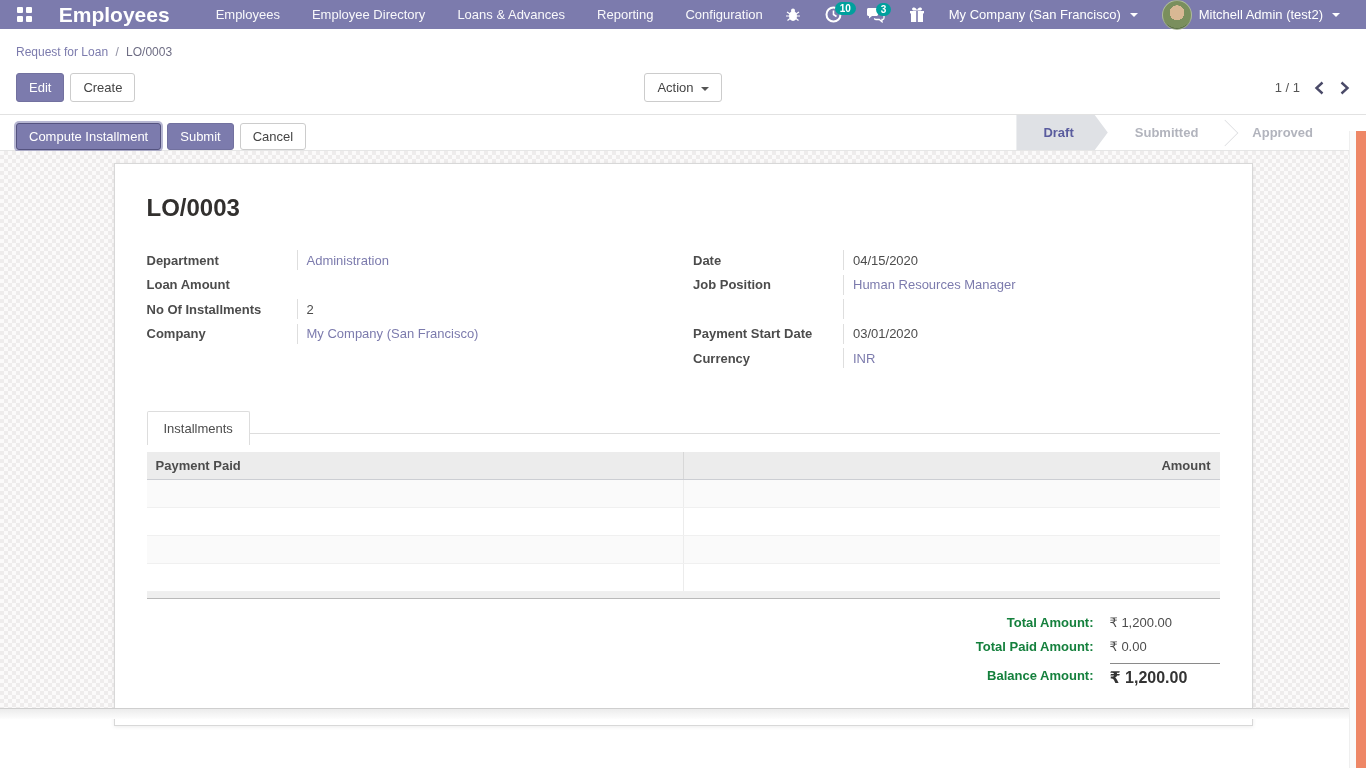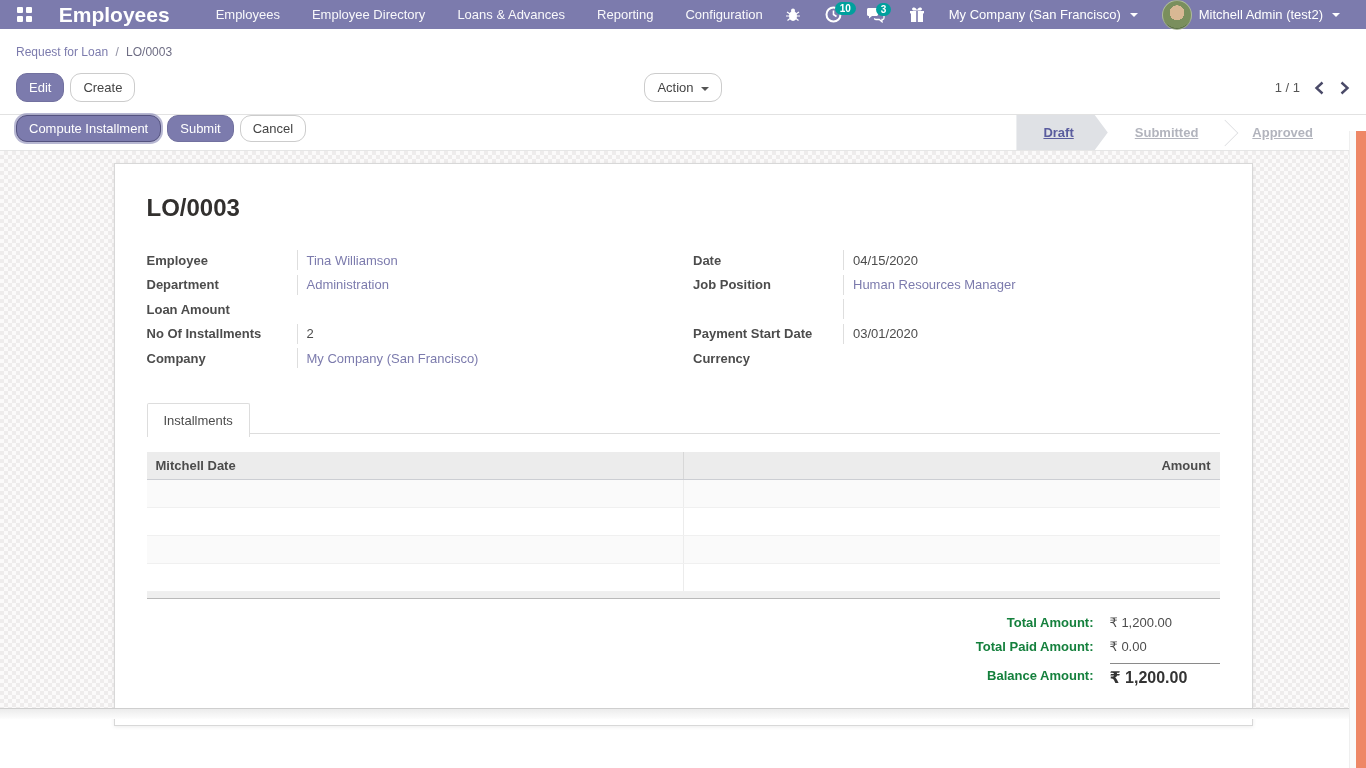--- a/index.html
+++ b/index.html
@@ -28,38 +28,38 @@
   
   .control-panel { background:#fff; padding:10px 16px 12px 16px; }
   .breadcrumb { font-size:12px; margin:6px 0 14px 0; }
   .breadcrumb .bc-link { color:#7c7bad; text-decoration:none; cursor:pointer; }
   .breadcrumb .bc-sep { color:#8d8da0; padding:0 4px; }
   .breadcrumb .bc-current { color:#6e6d84; }
   .cp-row { display:flex; align-items:center; }
   .cp-left { flex:1; display:flex; gap:6px; }
   .cp-center { display:flex; }
   .cp-right { flex:1; display:flex; justify-content:flex-end; align-items:center; gap:14px; }
-  .btn { font-size:13px; padding:6px 12px; border-radius:11px; border:1px solid transparent; cursor:pointer;
+  .btn { font-size:13px; padding:6px 12px; border-radius:3px; border:1px solid transparent; cursor:pointer;
     font-family:inherit; background:#fff; }
   .btn-primary { background:#7c7bad; border-color:#72719f; color:#fff; }
   .btn-default { background:#fff; border-color:#ccc; color:#444; }
   .btn-focus { border-color:#54527f; box-shadow:0 0 0 2px rgba(124,123,173,.55); }
   .dd-caret { display:inline-block; width:0; height:0; border-left:4px solid transparent; border-right:4px solid transparent;
     border-top:4px solid #555; margin-left:7px; vertical-align:middle; }
   .pager-value { font-size:13px; color:#555; }
   .pager-btn { cursor:pointer; display:flex; align-items:center; }
 
   
   .statusbar { height:37px; background:#fff; border-top:1px solid #e2e2e2; border-bottom:1px solid #e6e6e6;
-    display:flex; align-items:flex-start; padding-left:16px; }
+    display:flex; align-items:flex-end; padding-left:16px; }
   .sb-buttons { display:flex; gap:6px; align-items:center; }
   .sb-buttons .btn { padding:5px 12px; }
   .sb-spacer { flex:1; }
   .steps { display:flex; height:100%; margin-right:26px; }
-  .step { position:relative; display:flex; align-items:center; padding:0 27px; font-size:13px; font-weight:bold; color:#b2b4bd;text-decoration:underline; }
+  .step { position:relative; display:flex; align-items:center; padding:0 27px; font-size:13px; font-weight:bold; color:#b2b4bd; }
   .step.active { background:#dfe1e5; color:#5a5c9e;
     clip-path:polygon(0 0, calc(100% - 13px) 0, 100% 50%, calc(100% - 13px) 100%, 0 100%); padding-right:34px; }
   .step.sep::before { content:''; position:absolute; left:-13px; top:50%; width:25px; height:25px; margin-top:-13px;
     border-top:1px solid #dadbde; border-right:1px solid #dadbde; transform:rotate(45deg) scale(.72); }
 
   
   .content { position:relative; height:568px; background-color:#fbfafa;
     background-image:linear-gradient(45deg,#eeecec 25%,transparent 25%,transparent 75%,#eeecec 75%),
                      linear-gradient(45deg,#eeecec 25%,transparent 25%,transparent 75%,#eeecec 75%);
     background-size:8px 8px; background-position:0 0,4px 4px; }
@@ -70,21 +70,21 @@
   .o-group { display:flex; gap:20px; }
   .fg { flex:1; }
   .field-row { display:flex; min-height:24.5px; align-items:center; font-size:13px; }
   .f-label { width:150px; font-weight:bold; color:#4c4c4c; flex-shrink:0; }
   .f-value { flex:1; color:#4c4c4c; border-left:1px solid #dedede; padding-left:9px; min-height:20px; display:flex; align-items:center; }
   .f-value.link { color:#7c7bad; cursor:pointer; }
 
   .notebook { margin-top:28px; }
   .tabs { display:flex; border-bottom:1px solid #ddd; }
   .tab { font-size:13px; color:#4c4c4c; padding:9px 16px; background:#fff; border:1px solid #ddd; border-bottom:none;
-    border-radius:2px 2px 0 0; position:relative; top:4px; cursor:pointer; }
+    border-radius:2px 2px 0 0; position:relative; top:12px; cursor:pointer; }
 
   .list-table { margin-top:18px; width:100%; border-collapse:collapse; font-size:13px; }
   .list-table th { background:#ececec; color:#4c4c4c; font-weight:bold; text-align:left; height:28px;
     padding:0 9px; border-bottom:1px solid #ccced3; }
   .list-table th.col-amount { text-align:right; border-left:1px solid #d8d8d8; }
   .list-table td { height:28px; padding:0 9px; border-bottom:1px solid #f0f0f0; }
   .list-table td.col-amount { border-left:1px solid #ececec; }
   .list-table tr.odd td { background:#fafafa; }
   .list-footer { height:7px; background:#efefef; border-bottom:1px solid #b9b9b9; }
 
@@ -209,24 +209,20 @@
   </div>
 </div>
 
 <div class="content">
   <div class="sheet">
     <div class="sheet-title">LO/0003</div>
 
     <div class="o-group">
       <div class="fg">
         <div class="field-row">
-          <span class="f-label">Employee</span>
-          <span class="f-value link">Tina Williamson</span>
-        </div>
-        <div class="field-row">
           <span class="f-label">Department</span>
           <span class="f-value link">Administration</span>
         </div>
         <div class="field-row">
           <span class="f-label">Loan Amount</span>
         </div>
         <div class="field-row">
           <span class="f-label">No Of Installments</span>
           <span class="f-value">2</span>
         </div>
@@ -247,33 +243,34 @@
         <div class="field-row">
           <span class="f-label"></span>
           <span class="f-value"></span>
         </div>
         <div class="field-row">
           <span class="f-label">Payment Start Date</span>
           <span class="f-value">03/01/2020</span>
         </div>
         <div class="field-row">
           <span class="f-label">Currency</span>
+          <span class="f-value link">INR</span>
         </div>
       </div>
     </div>
 
     <div class="notebook">
       <div class="tabs">
         <div class="tab">Installments</div>
       </div>
 
       <table class="list-table">
         <thead>
           <tr>
-            <th style="width:50%">Mitchell Date</th>
+            <th style="width:50%">Payment Paid</th>
             <th class="col-amount">Amount</th>
           </tr>
         </thead>
         <tbody>
           <tr class="odd">
               <td></td>
               <td class="col-amount"></td>
             </tr>
           <tr>
               <td></td>

